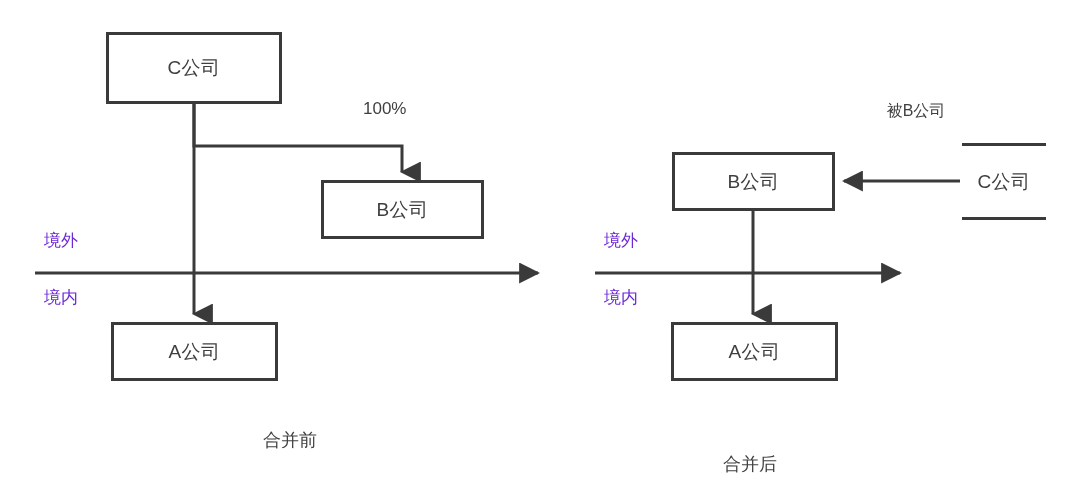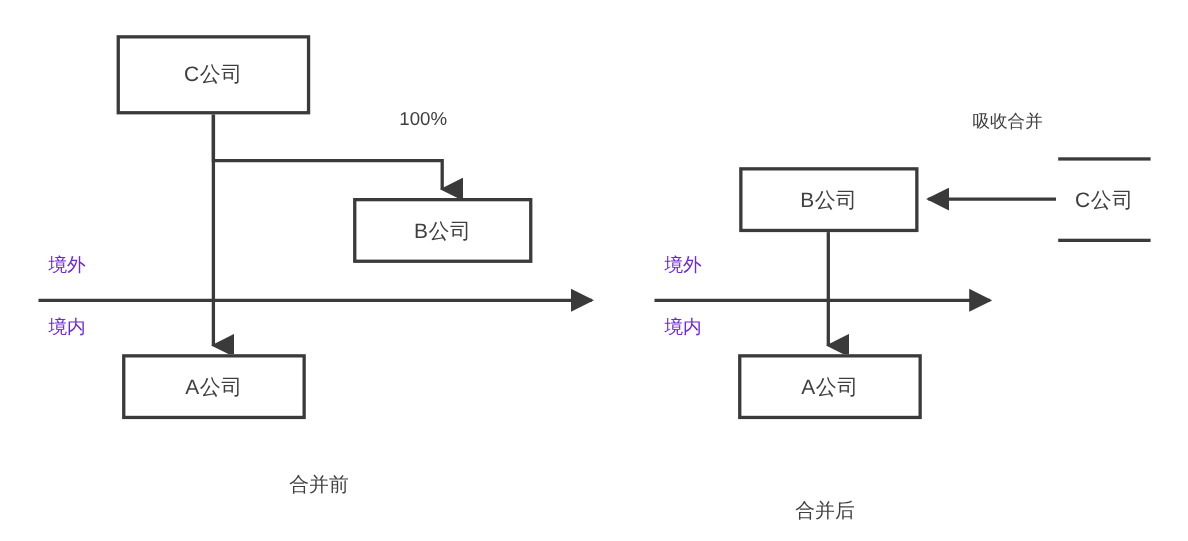--- a/index.html
+++ b/index.html
@@ -130,20 +130,20 @@
 
 <div class="node-box" style="left:671px; top:322px; width:167px; height:59px;">
   <span>A公司</span>
 </div>
 
 <div class="ghost-node" style="left:962px; top:143px; width:84px; height:77px;">
   <span>C公司</span>
 </div>
 
 <div class="annot" style="left:866px; top:99px; width:100px;">
-  <div>吸收合并</div>
+  <div>被B公司</div>
 </div>
 
 <div class="zone-label" style="left:604px; top:229px;">境外</div>
 
 <div class="zone-label" style="left:604px; top:286px;">境内</div>
 
 <div class="caption" style="left:723px; top:452px;">合并后</div>
 
 </body></html>

